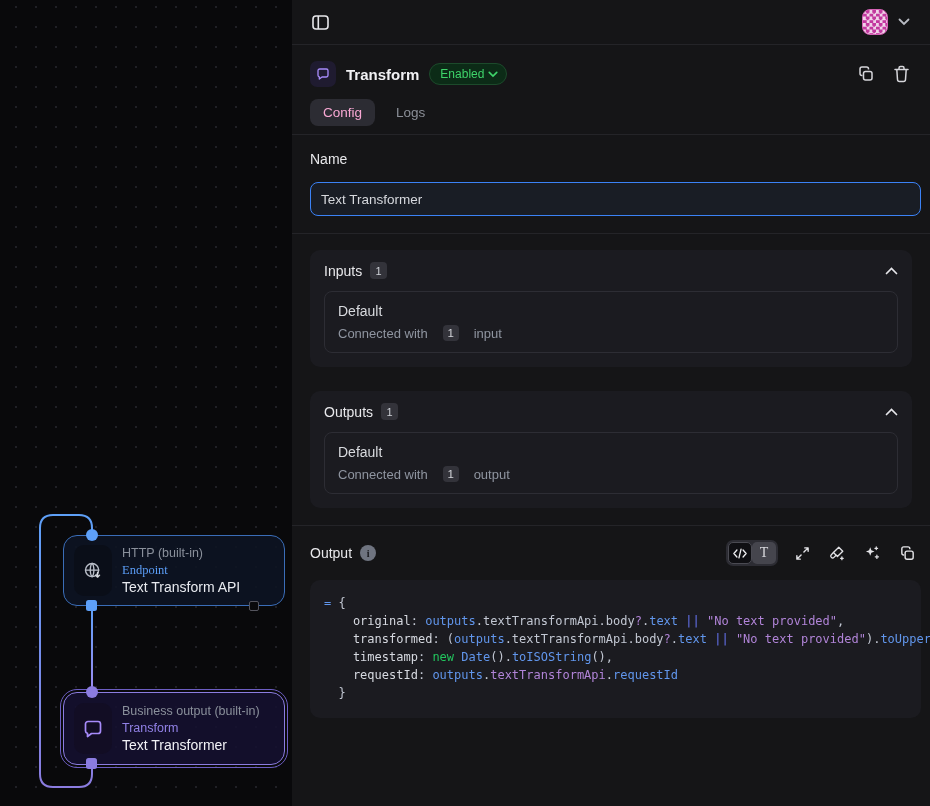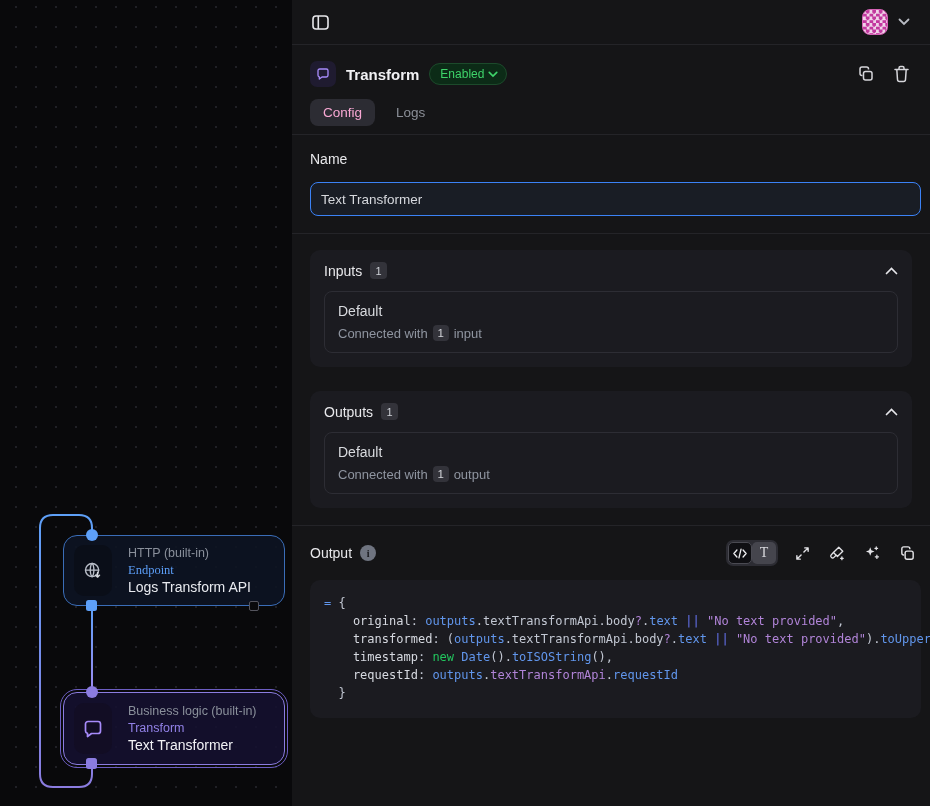--- a/index.html
+++ b/index.html
@@ -7,21 +7,21 @@
     font-family:"Liberation Sans", sans-serif; color:#e4e4e7; }
 
   
   .canvas { position:absolute; left:0; top:0; width:292px; height:806px;
     background-color:#09090b;
     background-image:radial-gradient(#202026 1.2px, transparent 1.3px);
     background-size:20px 20px; background-position:6px 17px; }
   .edges { position:absolute; inset:0; pointer-events:none; }
 
   .node { position:absolute; width:222px; border-radius:14px; display:flex;
-    align-items:center; gap:16px; padding:10px; }
+    align-items:center; gap:10px; padding:10px; }
   .node-http { left:63px; top:535px; height:71px; background:#0d1422e6;
     border:1px solid #3a6db8; }
   .node-transform { left:63px; top:692px; height:73px; background:#151030e0;
     border:1px solid #8b7ce0; outline:1px solid #6c5dc2; outline-offset:2px; }
   .node-iconbox { width:38px; height:51px; border-radius:10px; display:flex;
     align-items:center; justify-content:center; flex:0 0 auto; }
   .node-http .node-iconbox { background:#0a0e18; }
   .node-transform .node-iconbox { background:#120d24; }
   .node-lines { display:flex; flex-direction:column; line-height:17px; }
   .node-kind { font-size:12.5px; color:#8a909b; }
@@ -84,21 +84,21 @@
     margin:0 0 24px 0; }
   .socket-head { display:flex; align-items:center; cursor:pointer; }
   .count-badge { display:inline-flex; align-items:center; justify-content:center;
     min-width:17px; height:17px; background:#33333a; border-radius:4px;
     color:#cfd2d8; font-size:11px; margin-left:8px; padding:0 4px; }
   .socket-head .chev { margin-left:auto; }
   .socket-item { margin-top:12px; border:1px solid #2d2d34; border-radius:8px;
     padding:11px 13px; }
   .socket-item-title { font-size:14px; color:#d8dade; }
   .socket-item-sub { margin-top:6px; font-size:13px; color:#8f95a0;
-    display:flex; align-items:center; gap:5px; }
+    display:flex; align-items:center; gap:15px; }
   .mini-badge { display:inline-flex; align-items:center; justify-content:center;
     min-width:16px; height:16px; background:#33333a; border-radius:4px;
     color:#d2d4da; font-size:11.5px; padding:0 4px; }
 
   .output-head { display:flex; align-items:center; padding:14px 12px 10px 18px; }
   .info-dot { width:16px; height:16px; border-radius:50%; background:#6f7480;
     color:#17171b; font-size:10px; font-weight:700; display:inline-flex;
     align-items:center; justify-content:center; margin-left:8px;
     font-family:"Liberation Serif", serif; cursor:pointer; }
   .out-tools { margin-left:auto; display:flex; align-items:center; gap:15px; }
@@ -148,32 +148,32 @@
       <svg class="ic" width="22" height="22" viewBox="0 0 24 24" fill="none" stroke="#b9bec8" stroke-width="1.5" stroke-linecap="round">
         <circle cx="11" cy="11" r="7.2"></circle>
         <path d="M3.8 11h14.4"></path>
         <path d="M11 3.8c2.6 2.2 2.6 12.2 0 14.4M11 3.8c-2.6 2.2-2.6 12.2 0 14.4"></path>
         <path d="M17 13.5v5.2M17 18.7l-2.2-2.2M17 18.7l2.2-2.2" stroke="#d7dae0"></path>
       </svg>
     </div>
     <div class="node-lines">
       <span class="node-kind">HTTP (built-in)</span>
       <span class="node-type">Endpoint</span>
-      <span class="node-title">Logs Transform API</span>
+      <span class="node-title">Text Transform API</span>
     </div>
   </div>
 
   <div class="node node-transform">
     <div class="node-iconbox">
       <svg class="ic" width="24" height="24" viewBox="0 0 24 24" fill="none" stroke="#a78bfa" stroke-width="1.7" stroke-linejoin="round">
         <path d="M7 4.5h10A2.5 2.5 0 0 1 19.5 7v7a2.5 2.5 0 0 1-2.5 2.5H10.5L6.5 19.5v-3.1A2.5 2.5 0 0 1 4.5 14V7A2.5 2.5 0 0 1 7 4.5z"></path>
       </svg>
     </div>
     <div class="node-lines">
-      <span class="node-kind">Business logic (built-in)</span>
+      <span class="node-kind">Business output (built-in)</span>
       <span class="node-type">Transform</span>
       <span class="node-title">Text Transformer</span>
     </div>
   </div>
 
   <div class="handle h-circle h-blue" style="left:86px; top:529px;"></div>
   <div class="handle h-square h-blue" style="left:86px; top:600px;"></div>
   <div class="handle h-empty" style="left:249px; top:601px;"></div>
   <div class="handle h-circle h-purple" style="left:86px; top:686px;"></div>
   <div class="handle h-square h-purple" style="left:86px; top:758px;"></div>

